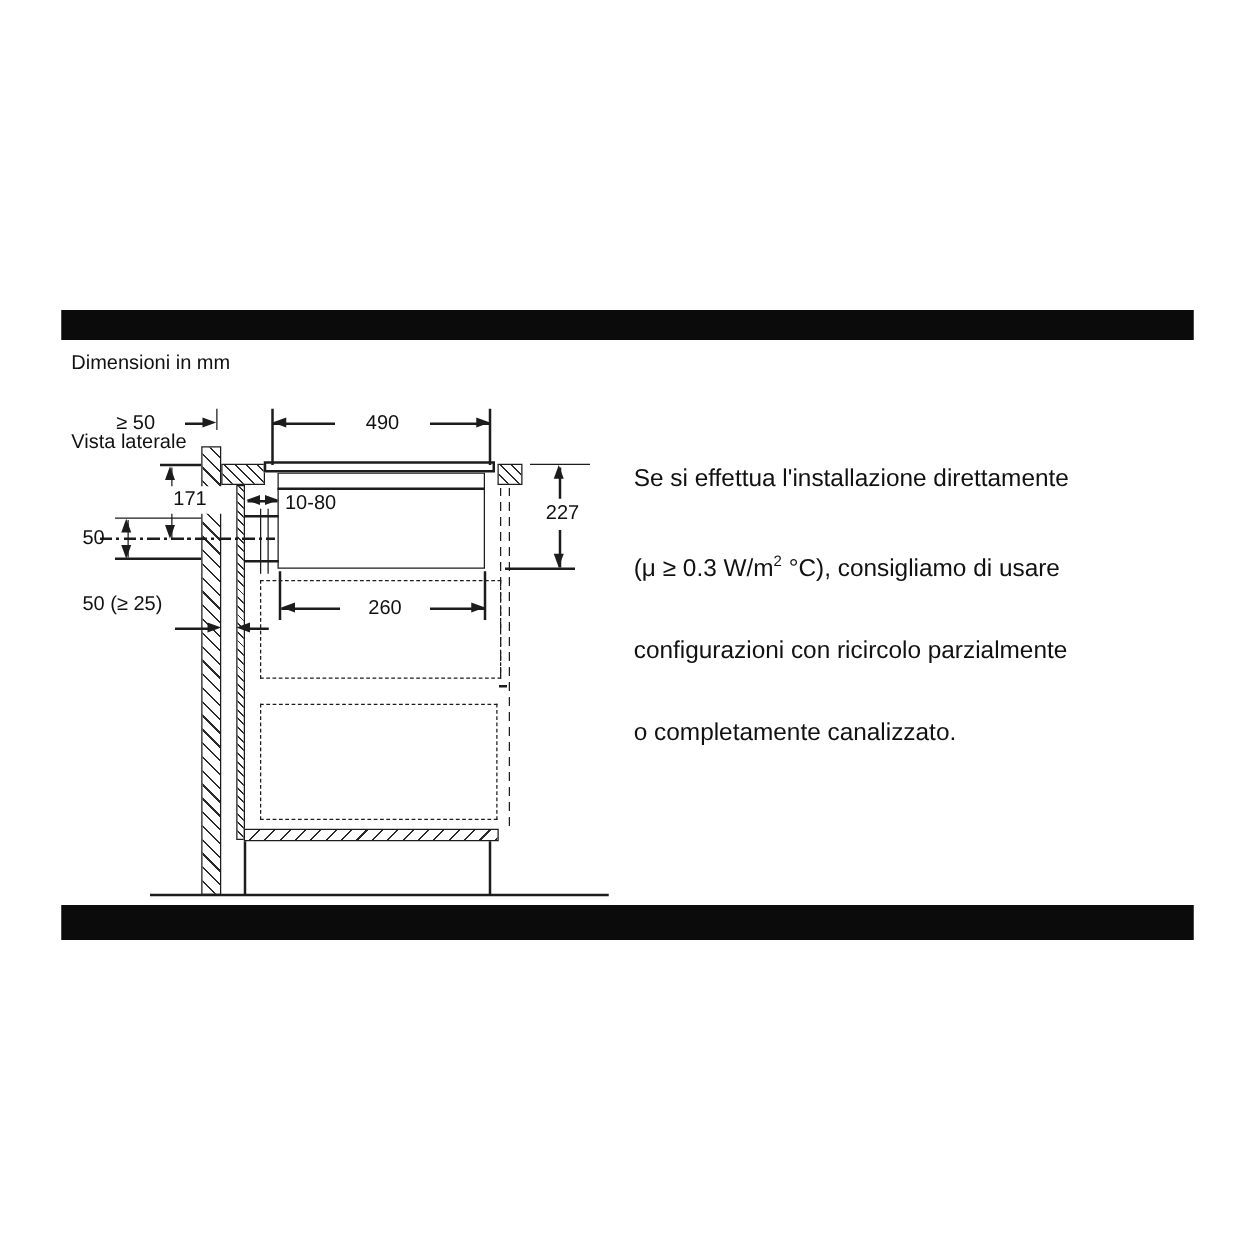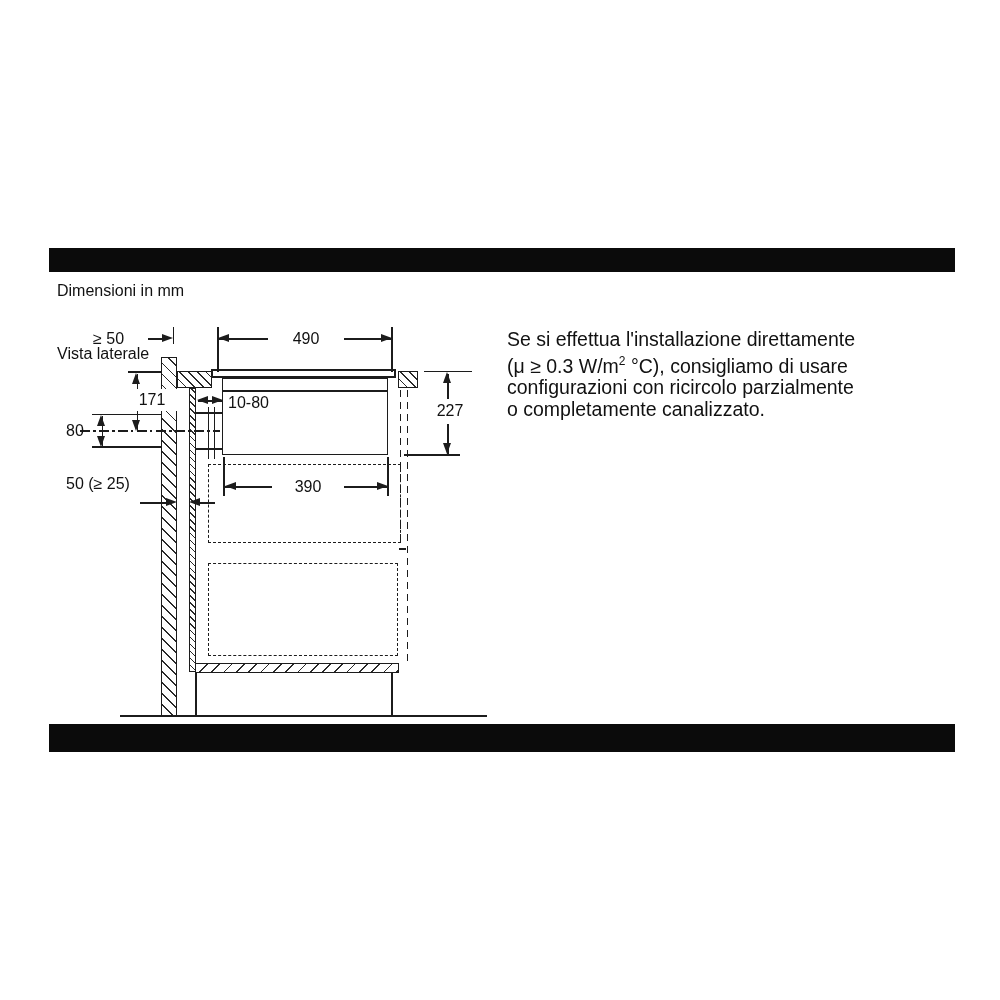--- a/index.html
+++ b/index.html
@@ -18,21 +18,21 @@
   .dashh{height:1.9px;background:repeating-linear-gradient(90deg,#1c1c1c 0 7px,transparent 7px 12px);}
   .dashdot{height:1.6px;background:repeating-linear-gradient(90deg,#1c1c1c 0 10px,transparent 10px 13px,#1c1c1c 13px 15.5px,transparent 15.5px 19px);}
   .hatch-wall{background-image:repeating-linear-gradient(45deg,transparent 0 6.5px,#2a2a2a 6.5px 7.8px);}
   .hatch-top{background-image:repeating-linear-gradient(45deg,transparent 0 5px,#2a2a2a 5px 6.2px);}
   .hatch-shelf{background-image:repeating-linear-gradient(135deg,transparent 0 7.5px,#2a2a2a 7.5px 8.7px);}
   .hatch-panel{background-image:repeating-linear-gradient(45deg,transparent 0 3.8px,#2a2a2a 3.8px 4.9px);}
   .ar-r{width:0;height:0;border-top:4.5px solid transparent;border-bottom:4.5px solid transparent;border-left:11px solid #1c1c1c;}
   .ar-l{width:0;height:0;border-top:4.5px solid transparent;border-bottom:4.5px solid transparent;border-right:11px solid #1c1c1c;}
   .ar-u{width:0;height:0;border-left:4.5px solid transparent;border-right:4.5px solid transparent;border-bottom:11px solid #1c1c1c;}
   .ar-d{width:0;height:0;border-left:4.5px solid transparent;border-right:4.5px solid transparent;border-top:11px solid #1c1c1c;}
-  .note-line{font-size:19.5px;line-height:21.8px;white-space:nowrap;}
+  .note-line{font-size:19.5px;line-height:21.8px;white-space:nowrap;margin-top:44px;}
   sup{font-size:12px;}
 </style>
 </head>
 <body>
 
 <div id="stage">
 
   <div class="abs bar" style="left:49px;top:248px;width:906px;height:24px;"></div>
   <div class="abs bar" style="left:49px;top:724px;width:906px;height:28px;"></div>
 
@@ -101,21 +101,21 @@
     <div class="abs ar-d" style="left:132px;top:420px;"></div>
     <div class="abs lbl bglbl" style="left:126px;top:389px;width:48px;">171</div>
   </div>
 
   <div>
     <div class="abs hline" style="left:92px;top:413.5px;width:69px;"></div>
     <div class="abs hline" style="left:92px;top:446px;width:69px;"></div>
     <div class="abs vline" style="left:101.5px;top:416px;height:30px;"></div>
     <div class="abs ar-u" style="left:97px;top:415px;"></div>
     <div class="abs ar-d" style="left:97px;top:436px;"></div>
-    <div class="abs lbl" style="left:66px;top:420px;">80</div>
+    <div class="abs lbl" style="left:66px;top:420px;">50</div>
   </div>
 
   <div>
     <div class="abs hline" style="left:198px;top:400px;width:24px;"></div>
     <div class="abs ar-l" style="left:197px;top:396px;"></div>
     <div class="abs ar-r" style="left:212px;top:396px;"></div>
     <div class="abs lbl" style="left:228px;top:392px;">10-80</div>
   </div>
 
   <div>
@@ -127,21 +127,21 @@
     <div class="abs ar-d" style="left:442.5px;top:443px;"></div>
     <div class="abs lbl bglbl" style="left:424px;top:400px;width:48px;">227</div>
   </div>
 
   <div>
     <div class="abs vline" style="left:223px;top:457px;height:39px;"></div>
     <div class="abs vline" style="left:387px;top:457px;height:39px;"></div>
     <div class="abs hline" style="left:225px;top:486px;width:163px;"></div>
     <div class="abs ar-l" style="left:225px;top:482px;"></div>
     <div class="abs ar-r" style="left:377px;top:482px;"></div>
-    <div class="abs lbl bglbl" style="left:272px;top:476px;width:68px;">390</div>
+    <div class="abs lbl bglbl" style="left:272px;top:476px;width:68px;">260</div>
   </div>
 
   <div>
     <div class="abs lbl" style="left:66px;top:473px;">50 (≥ 25)</div>
     <div class="abs hline" style="left:140px;top:502px;width:27px;"></div>
     <div class="abs ar-r" style="left:166px;top:498px;"></div>
     <div class="abs ar-l" style="left:189px;top:498px;"></div>
     <div class="abs hline" style="left:200px;top:502px;width:15px;"></div>
   </div>
 

